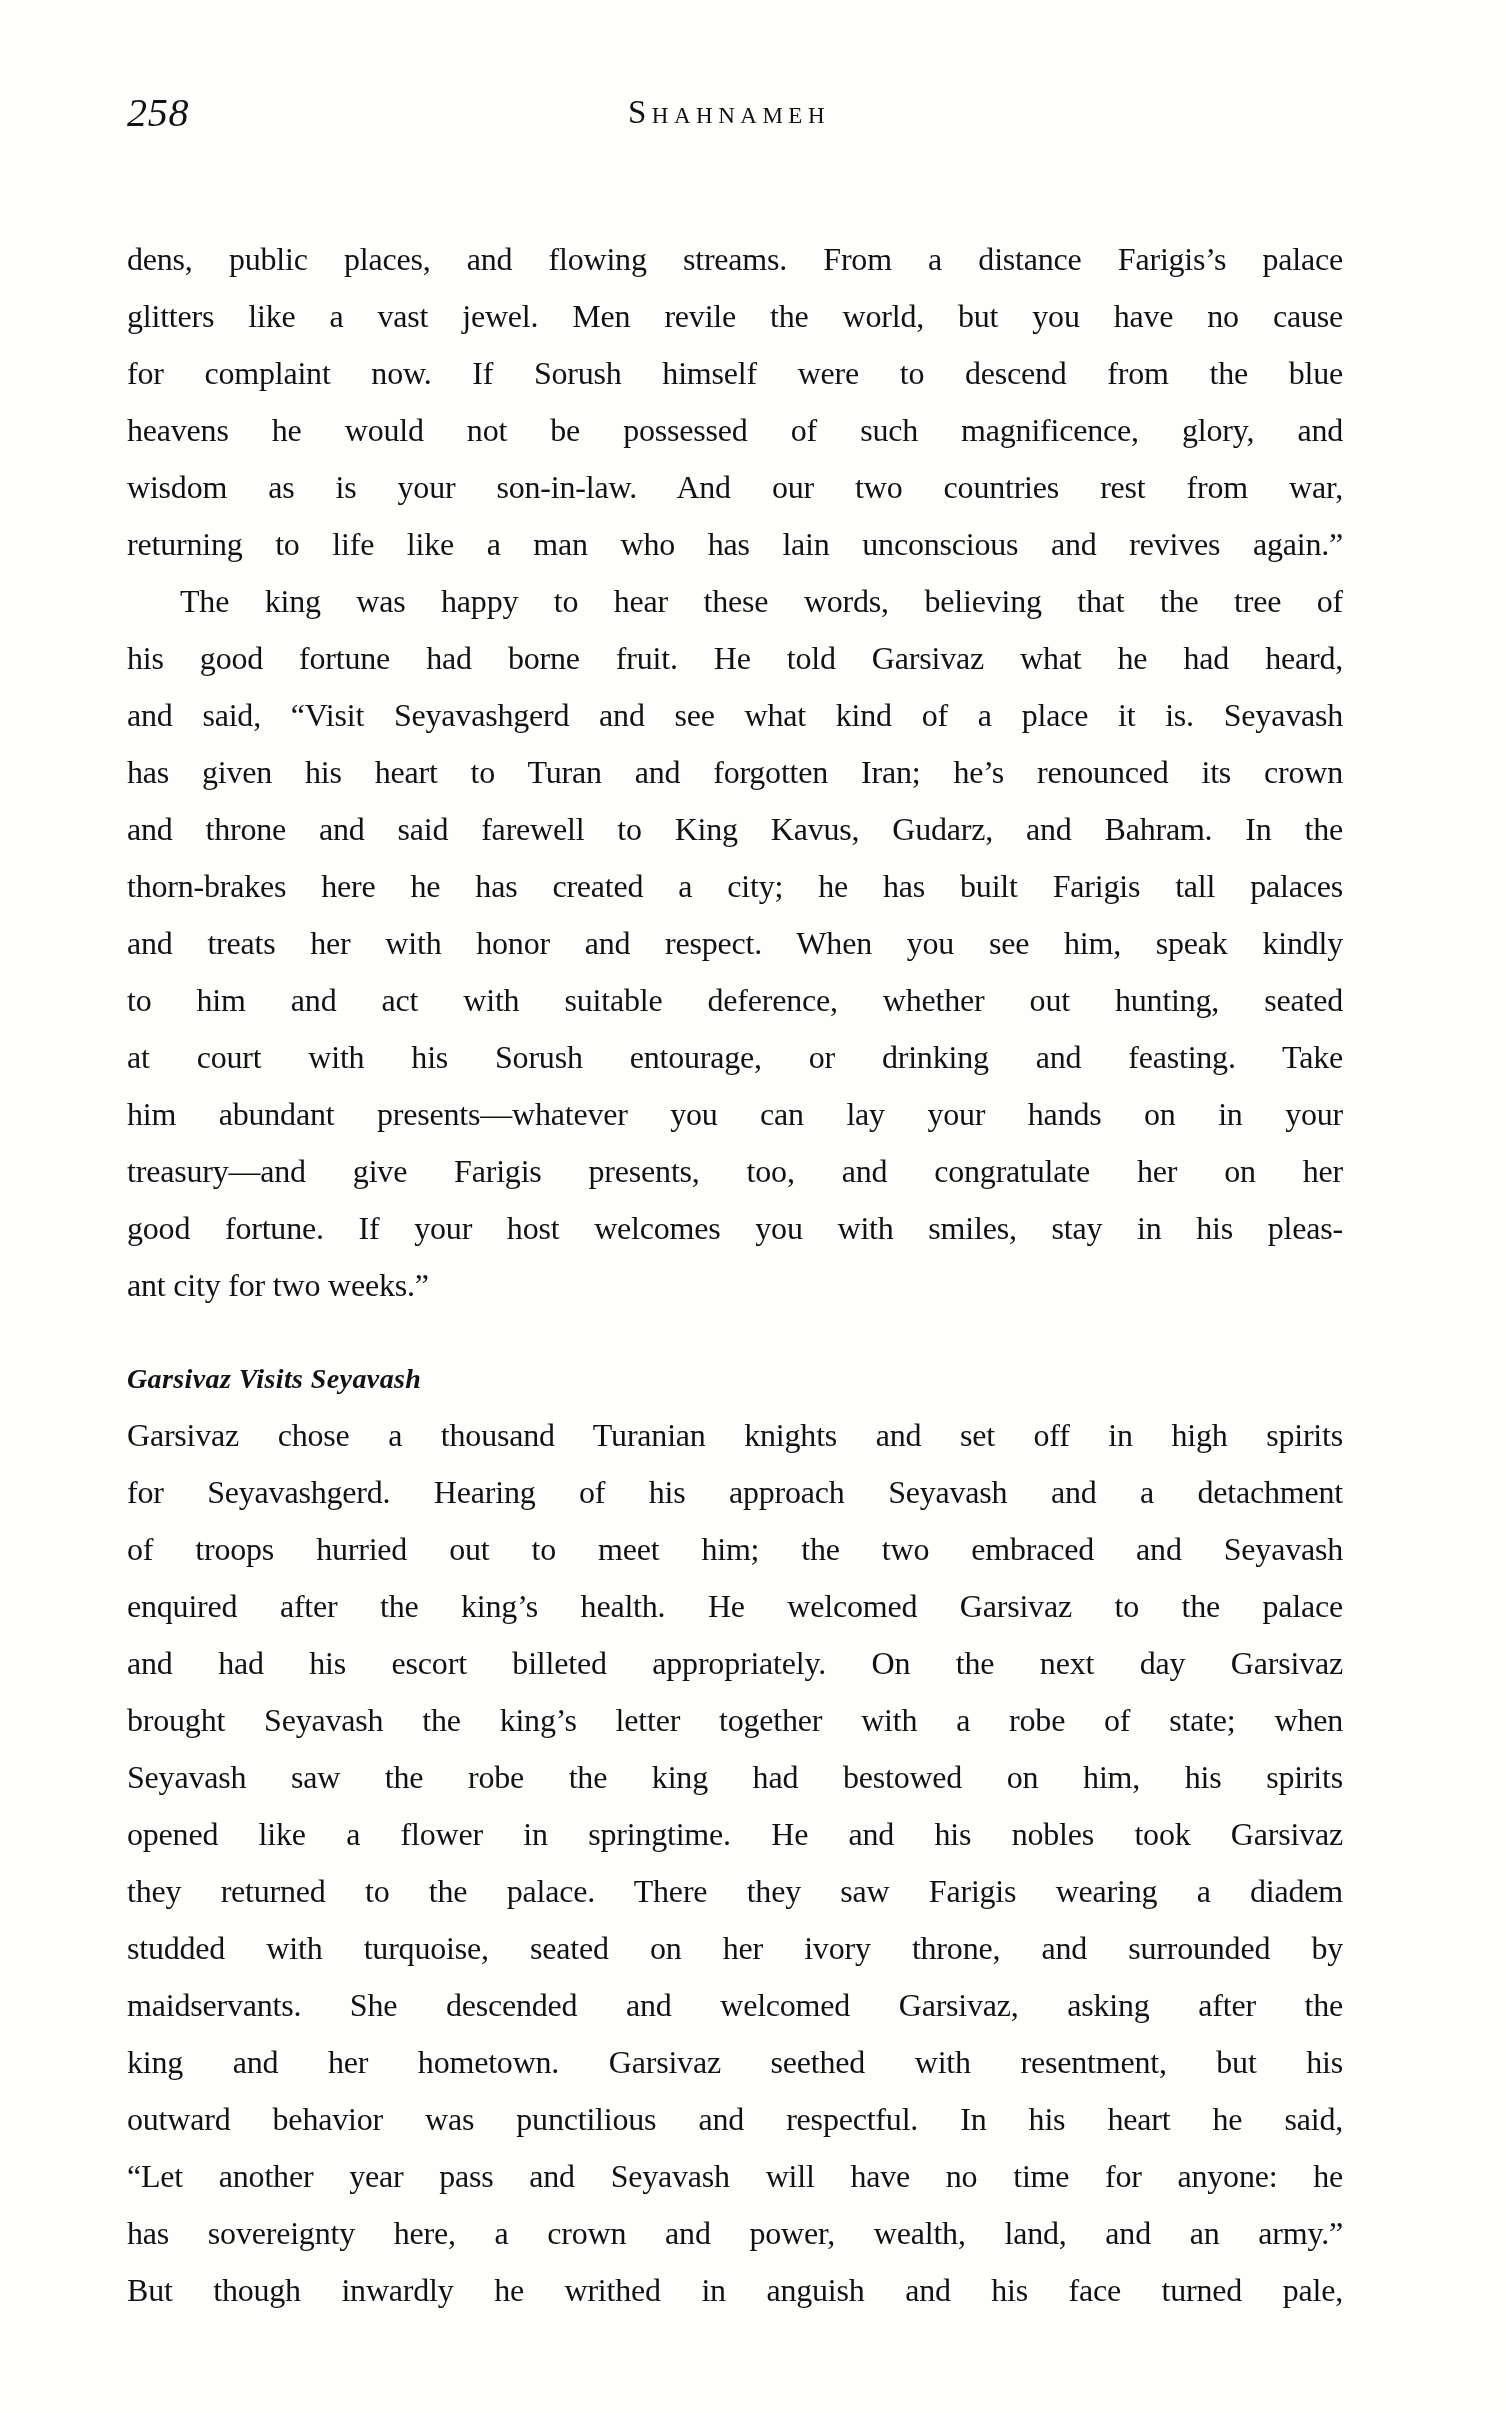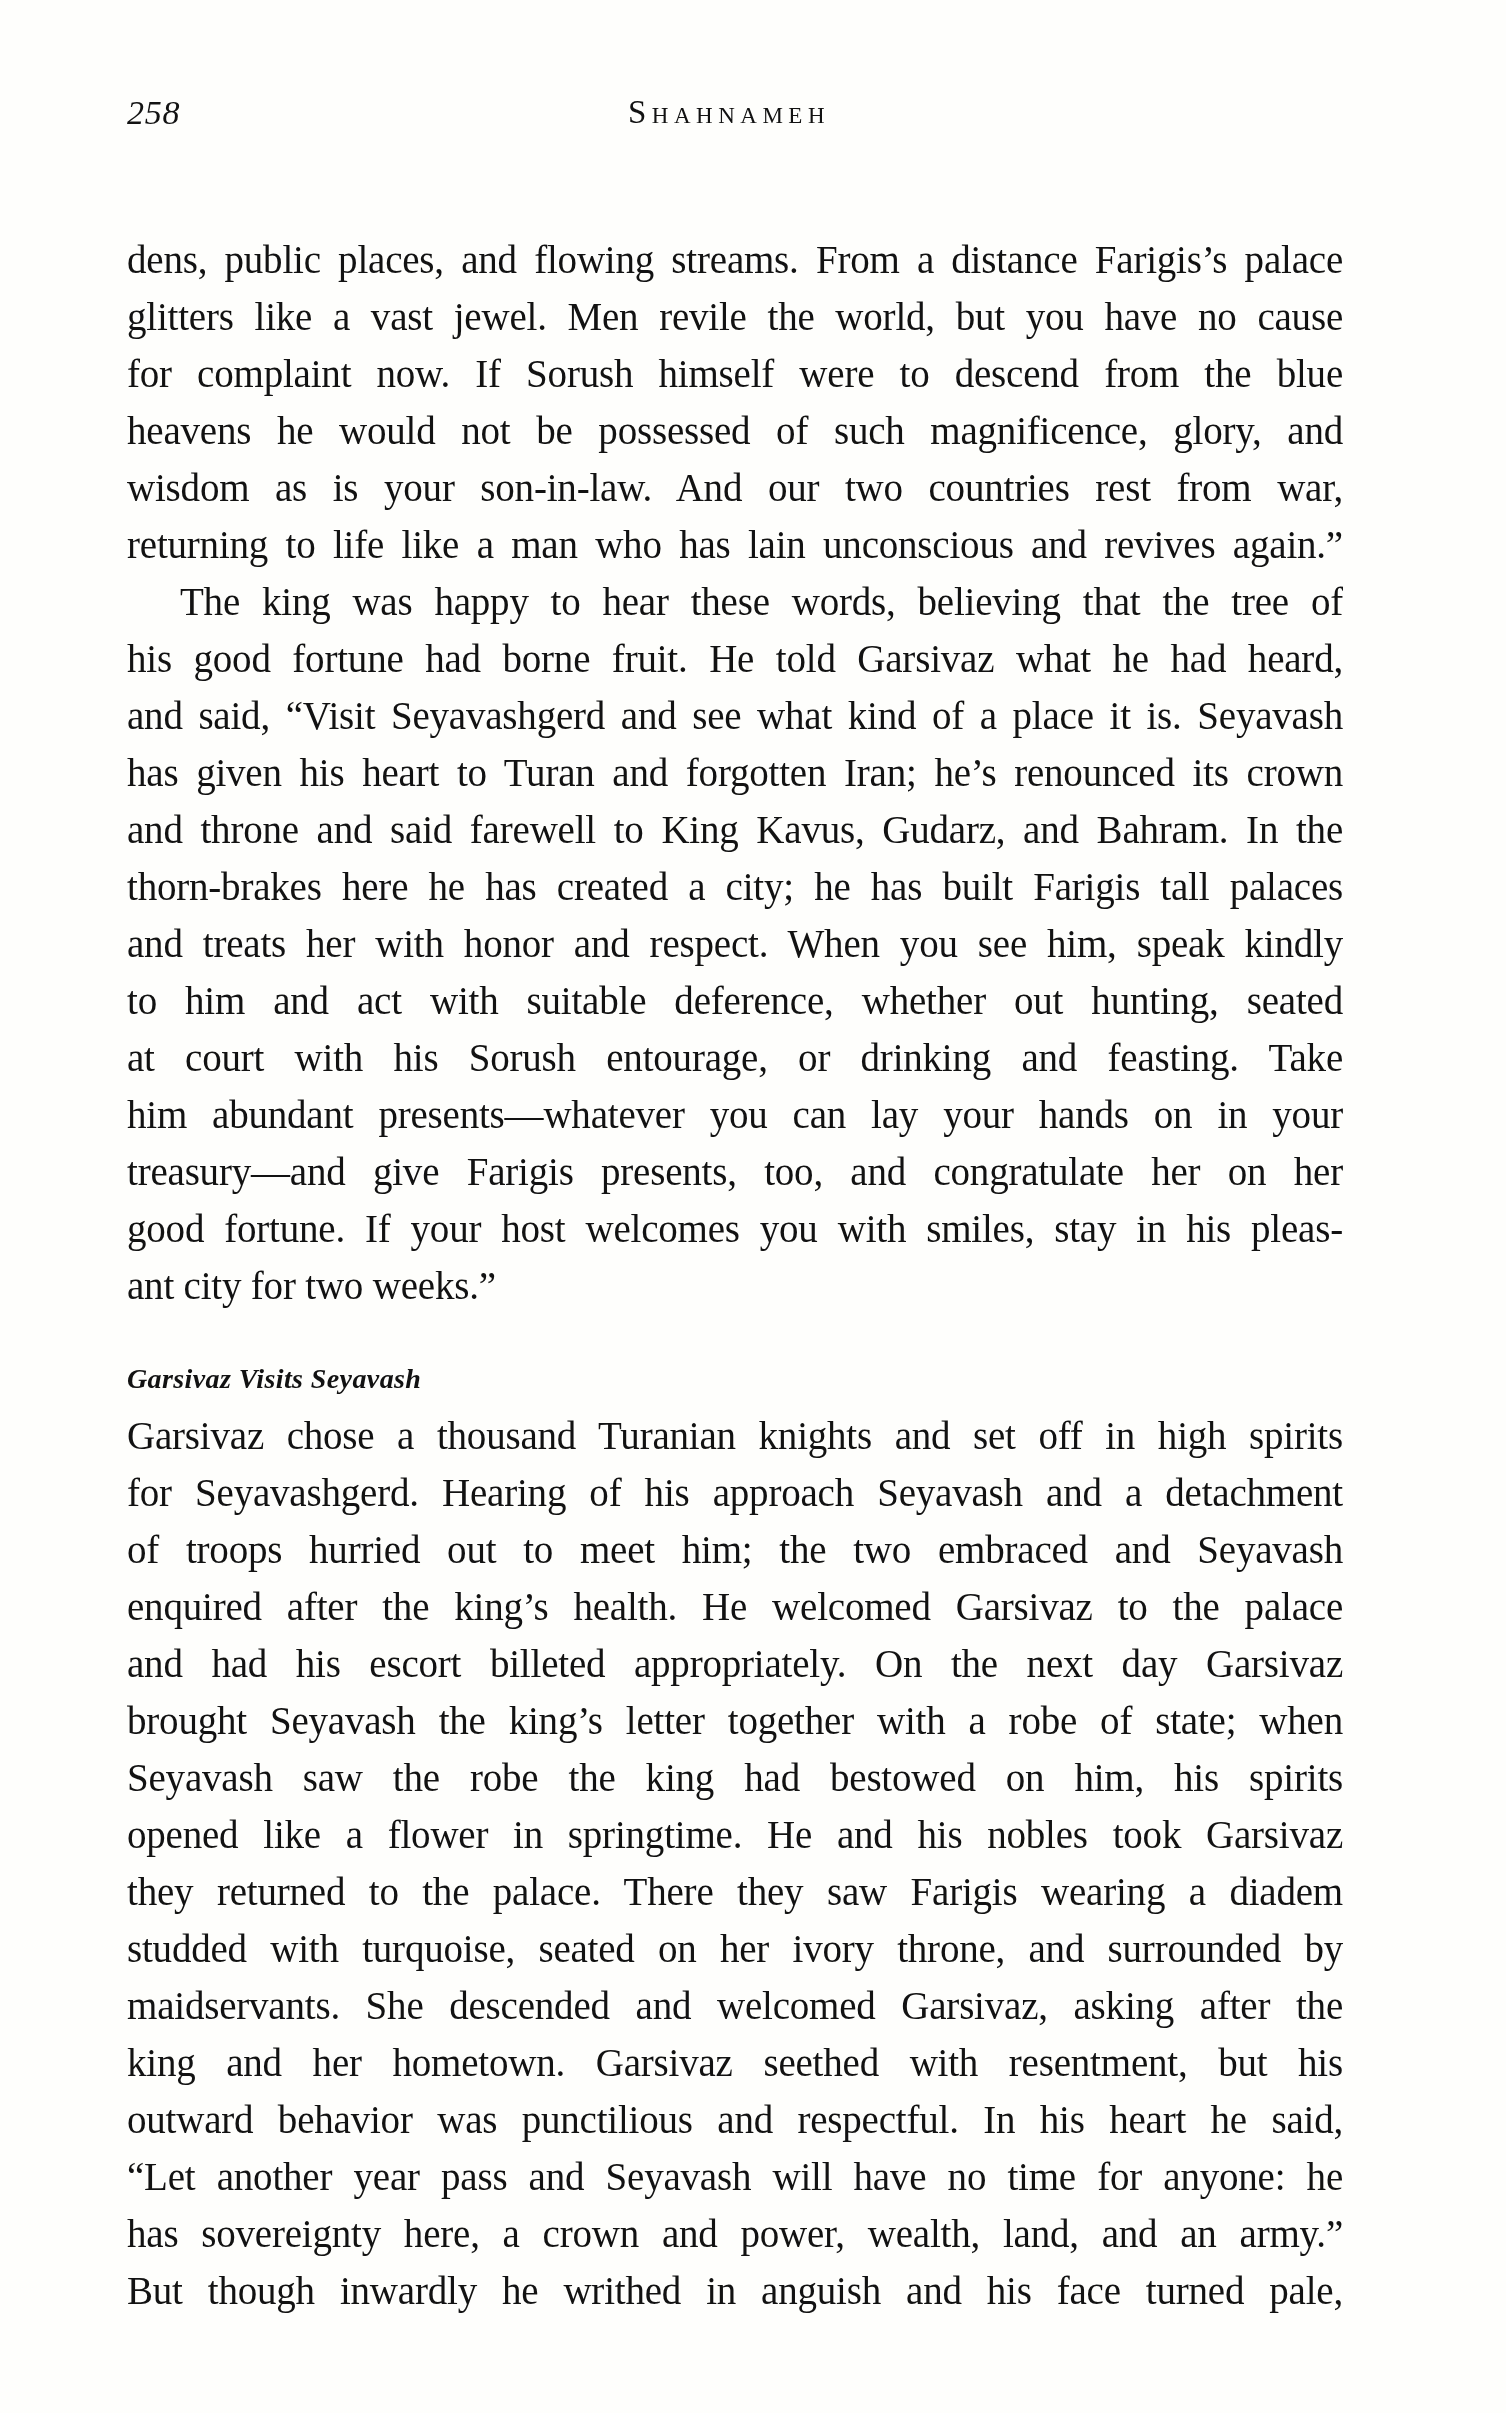--- a/index.html
+++ b/index.html
@@ -23,21 +23,21 @@
     top: 92px;
     left: 127px;
     width: 1216px;
     height: 47px;
   }
   .folio {
     position: absolute;
     left: 0;
     top: 0;
     font-style: italic;
-    font-size: 34px;
+    font-size: 40px;
     line-height: 41px;
     letter-spacing: 0.8px;
   }
   .running-title {
     position: absolute;
     left: 0;
     right: 12px;
     top: 0;
     text-align: center;
     font-size: 33px;
@@ -47,21 +47,21 @@
   }
   
   .body-text {
     position: absolute;
     top: 231px;
     left: 127px;
     width: 1216px;
   }
   .paragraph { margin: 0; }
   .line {
-    font-size: 39px;
+    font-size: 32px;
     line-height: 57px;
     height: 57px;
     letter-spacing: -0.2px;
     white-space: normal;
     overflow: hidden;
   }
   .line.justify {
     text-align: justify;
     text-align-last: justify;
     text-justify: inter-word;

